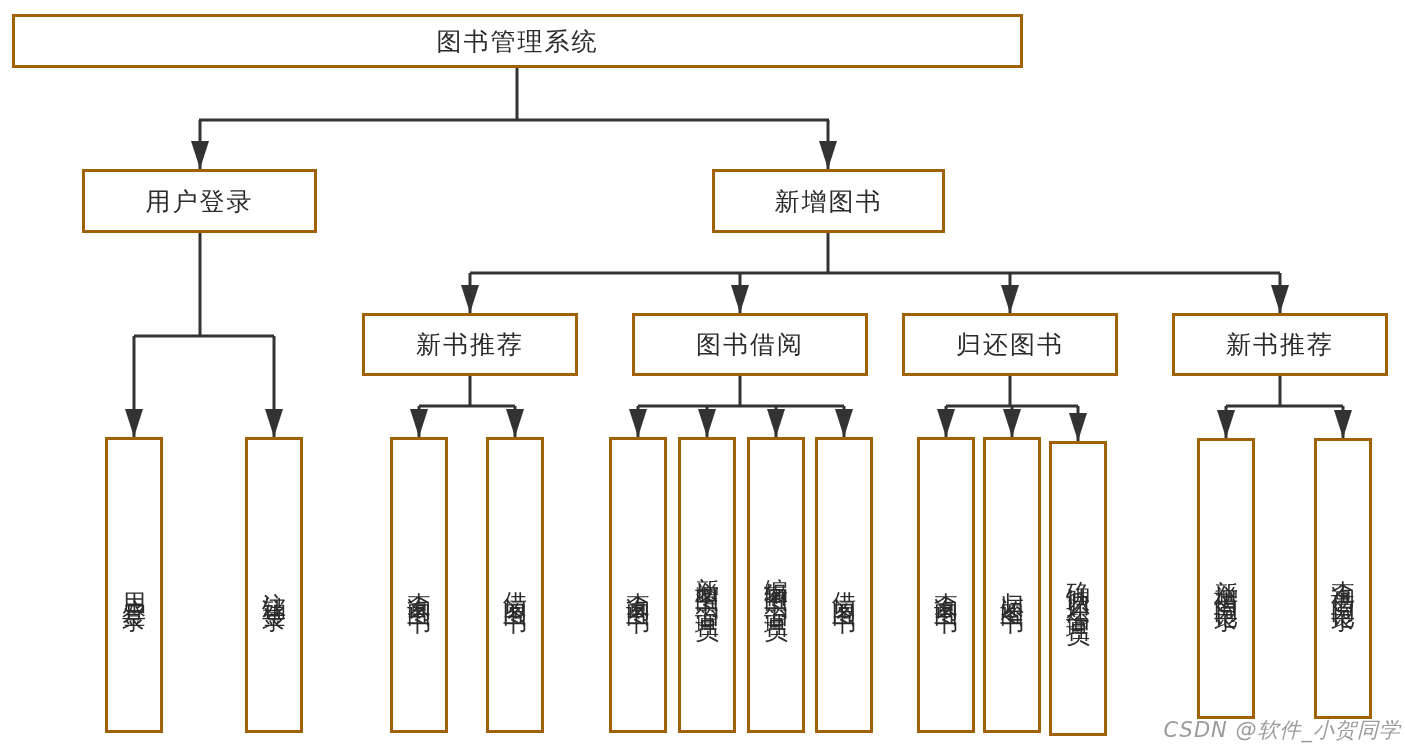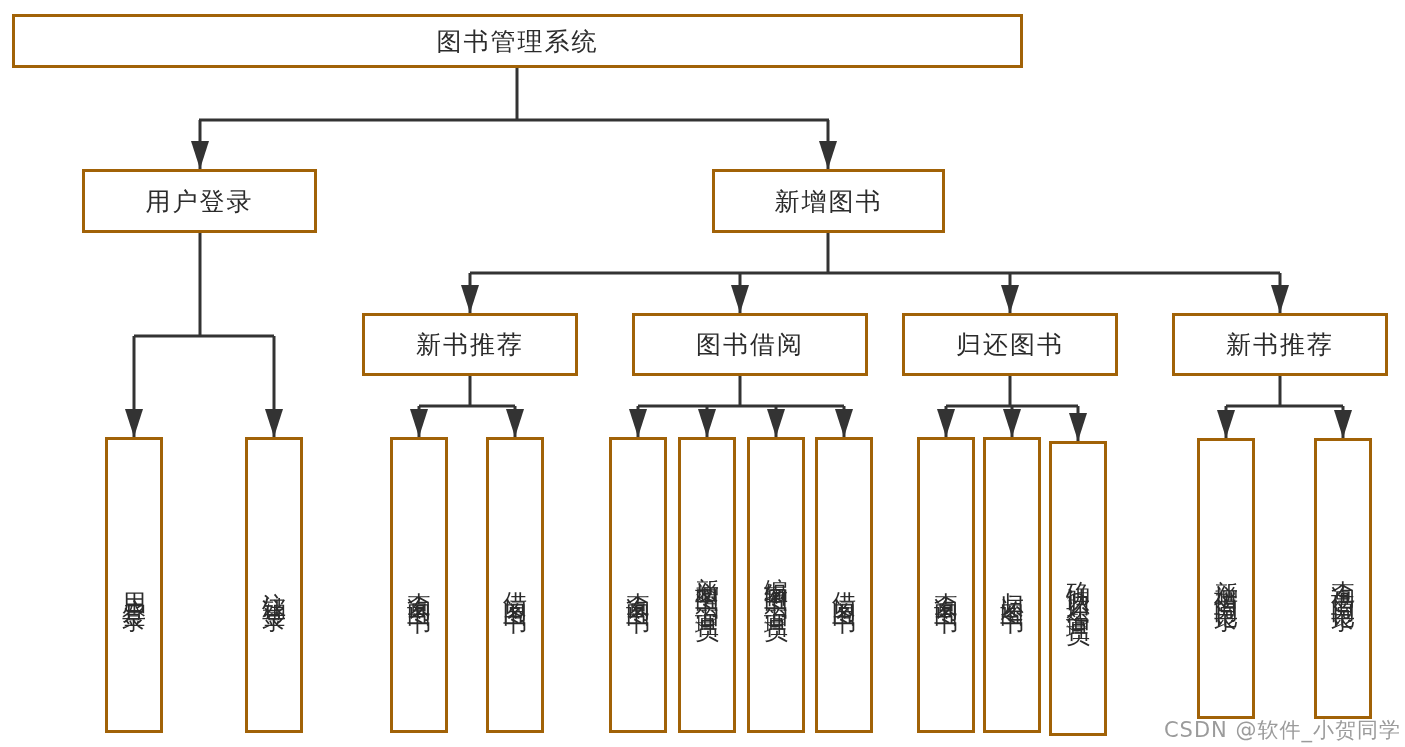--- a/index.html
+++ b/index.html
@@ -31,20 +31,21 @@
   }
   svg.wires{position:absolute;left:0;top:0;z-index:1;}
   #watermark{
     position:absolute;
     right:4px;top:716px;
     font-size:21px;
     letter-spacing:1px;
     color:#9b9b9b;
     z-index:3;
     white-space:nowrap;
+    font-style:italic;
   }
 </style>
 </head>
 <body>
 
 <div id="canvas">
 
   <svg class="wires" width="1405" height="747" viewBox="0 0 1405 747">
     <defs>
       <marker id="ah" markerUnits="userSpaceOnUse" markerWidth="28" markerHeight="18" refX="28" refY="9" orient="auto">

